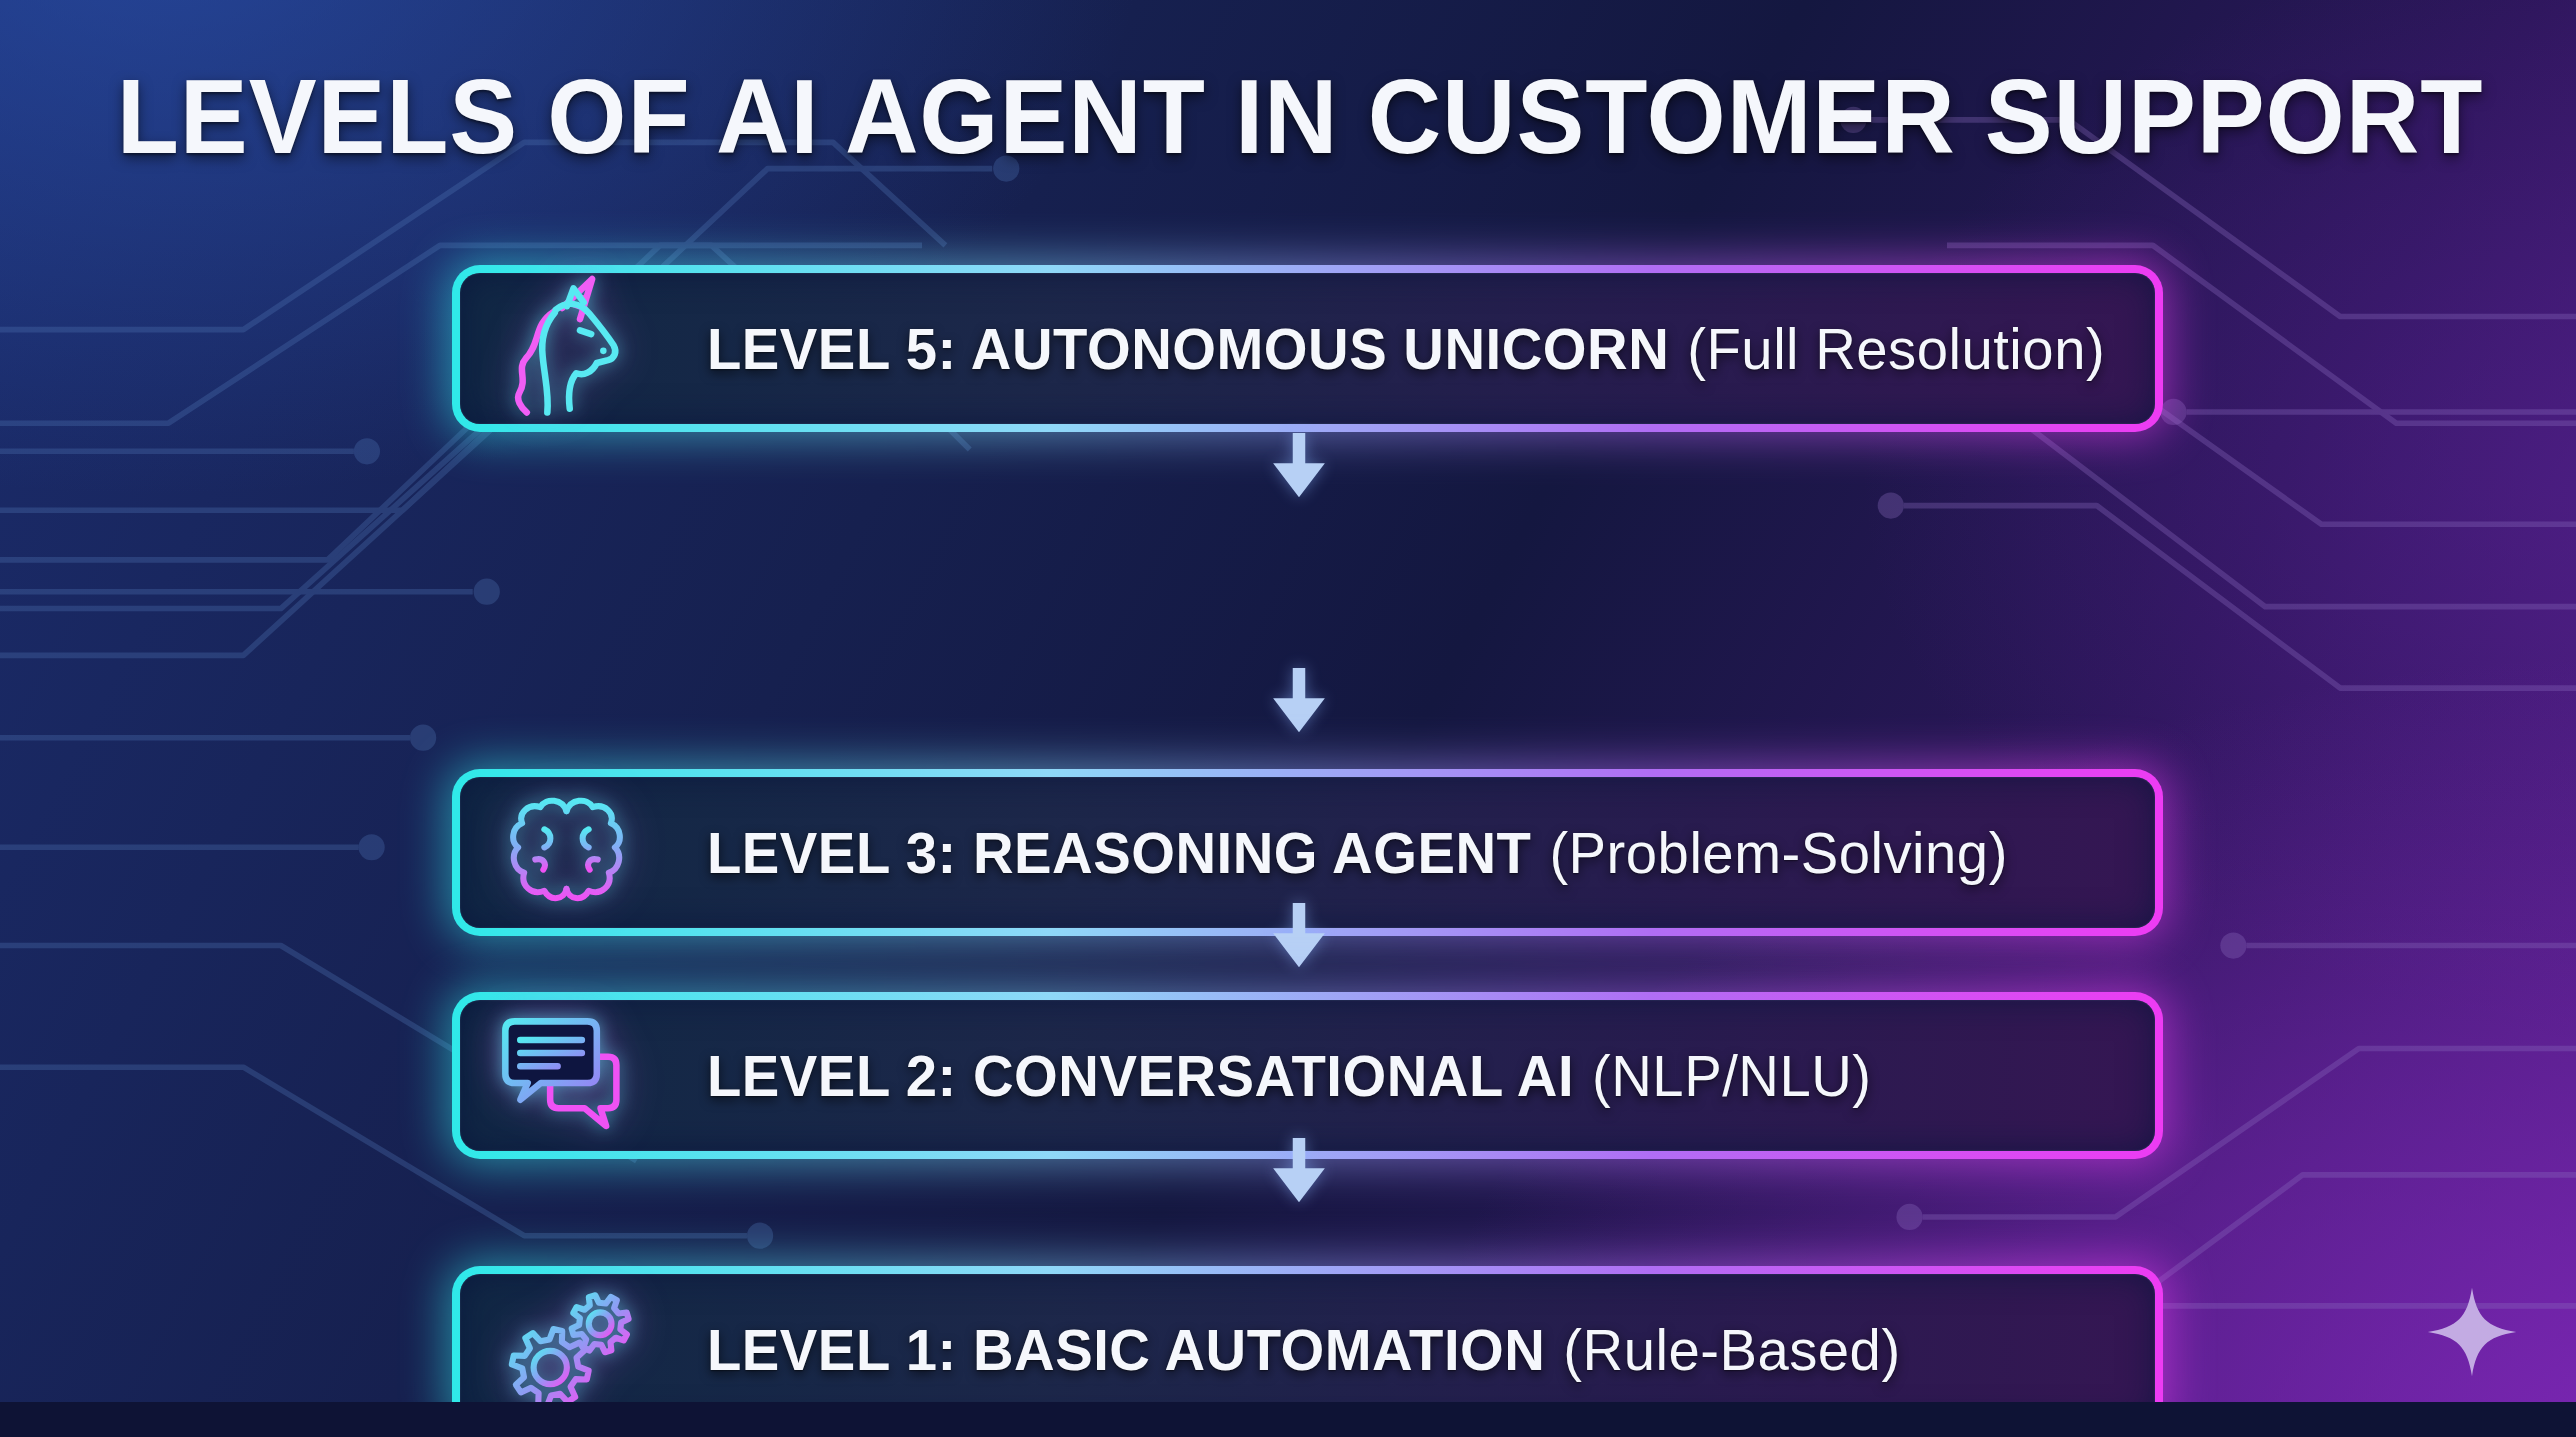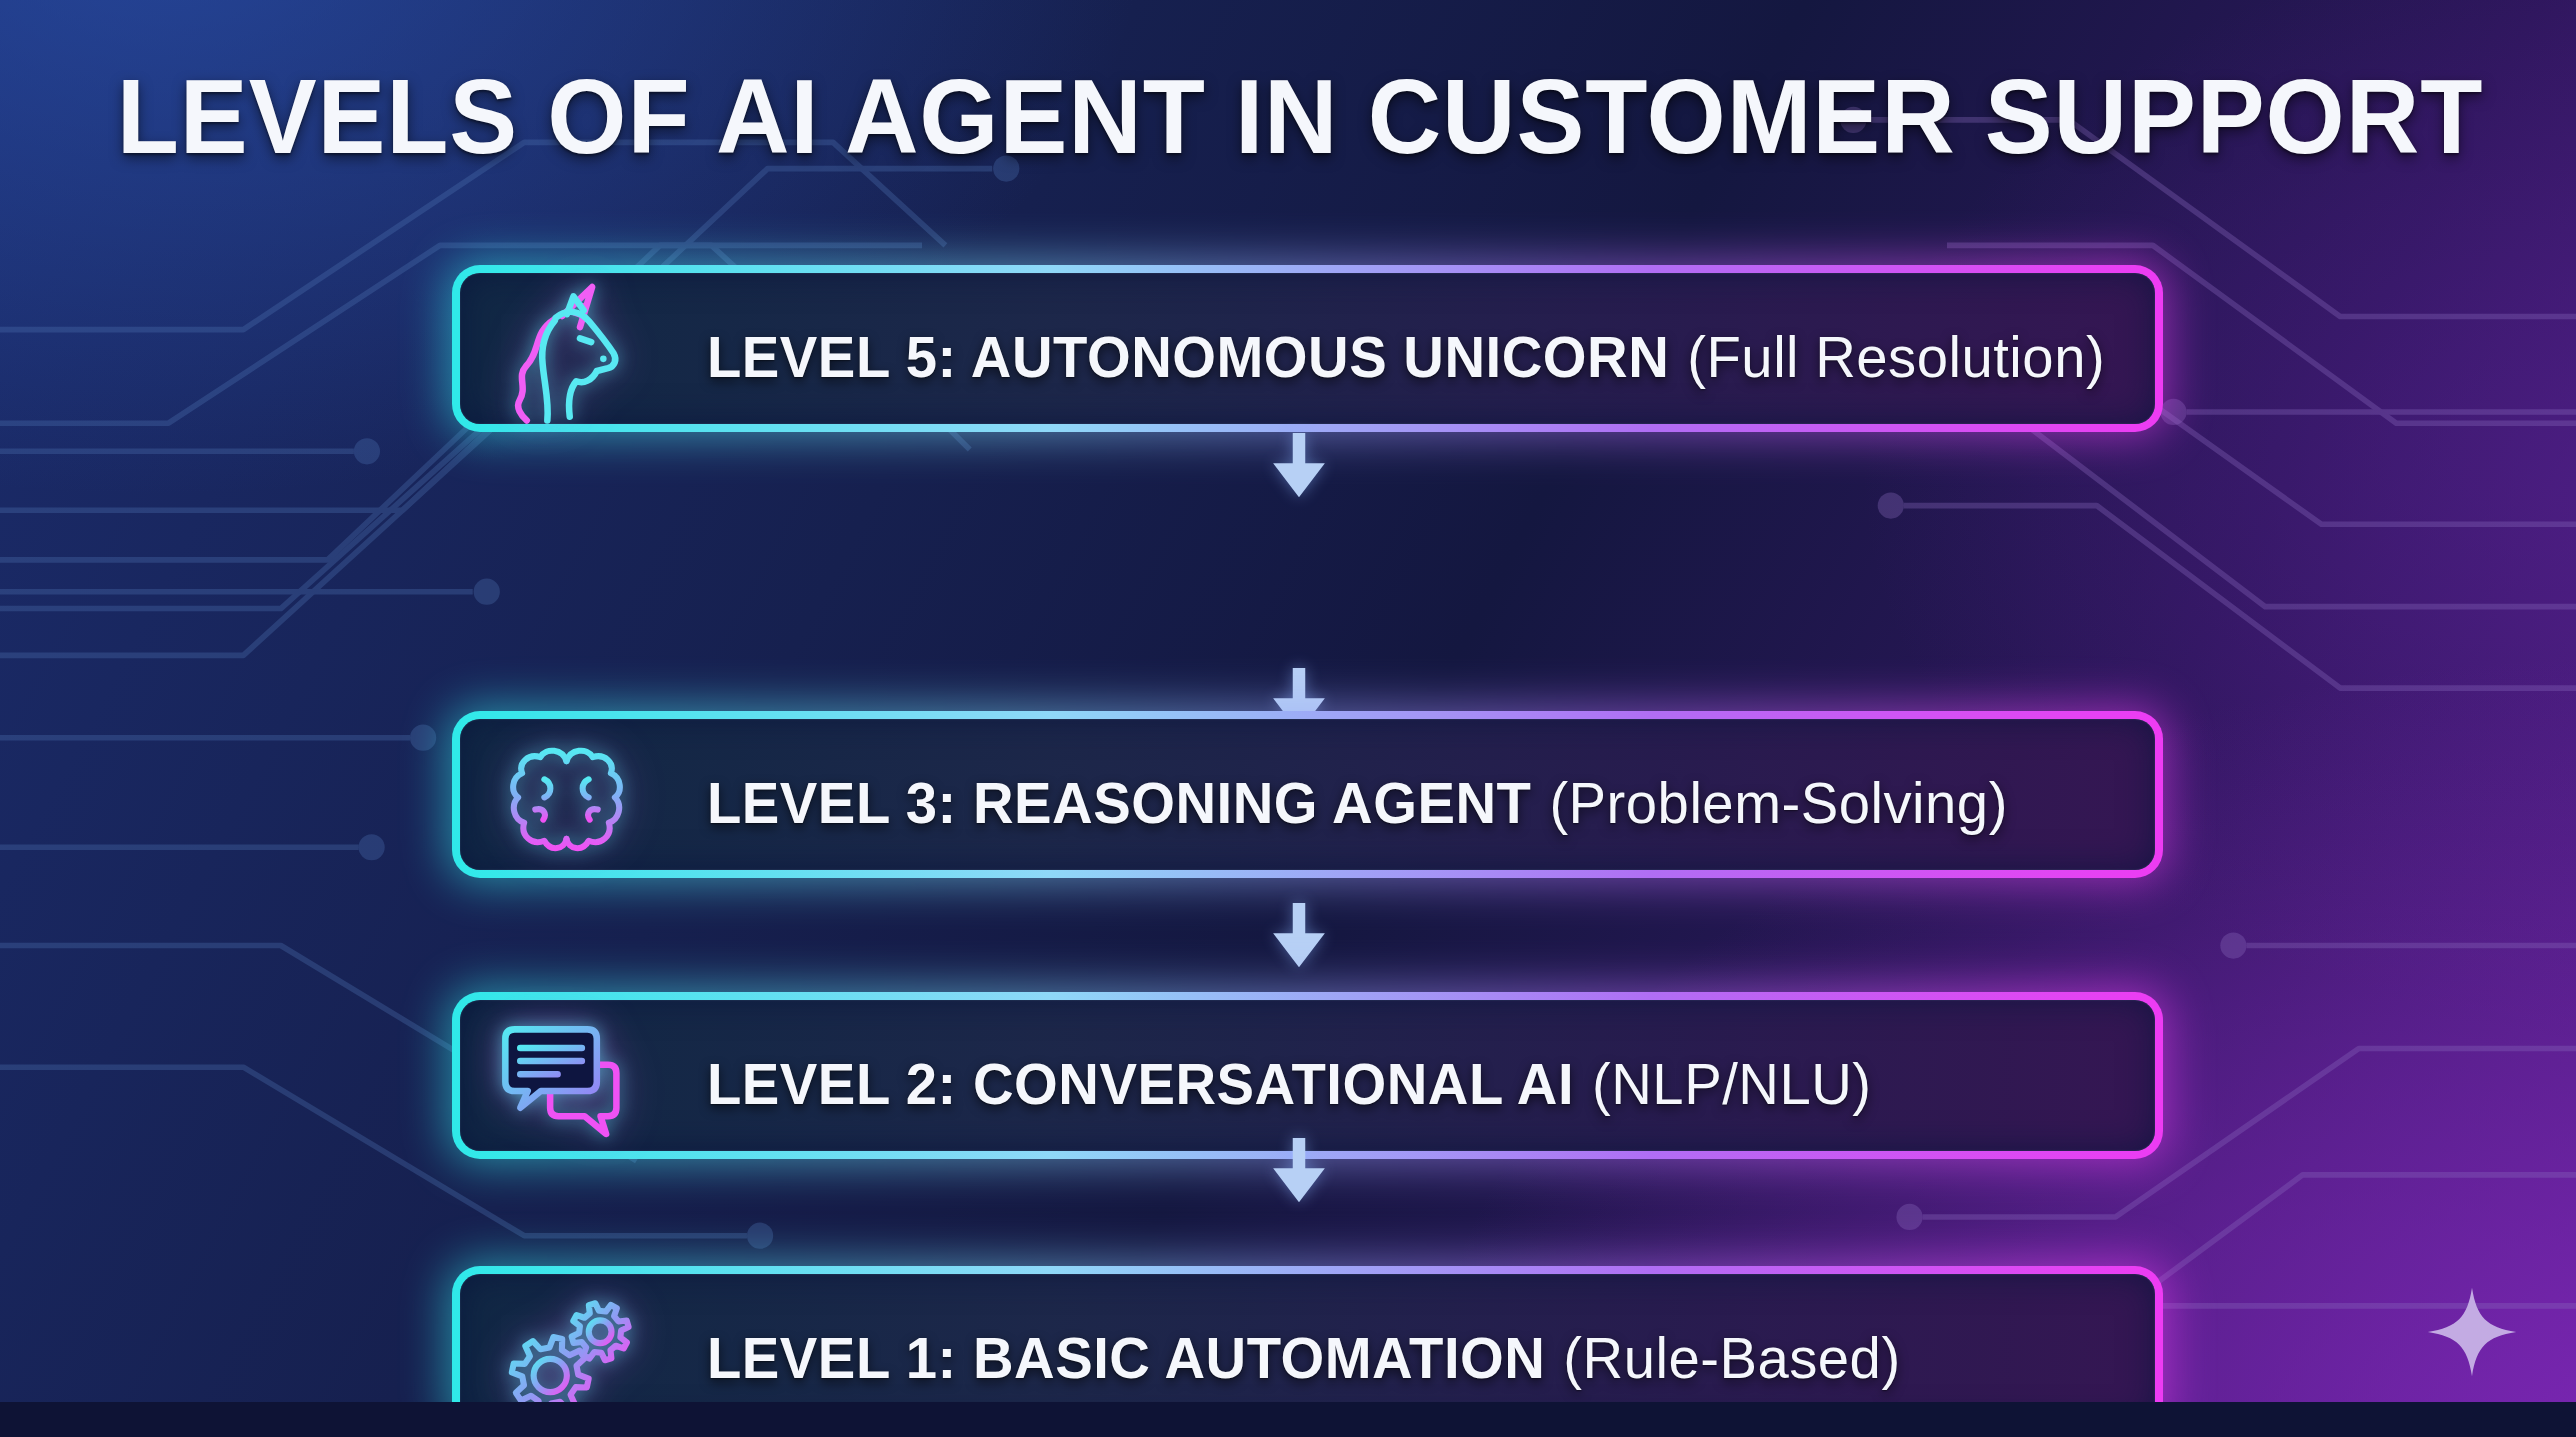--- a/index.html
+++ b/index.html
@@ -26,21 +26,21 @@
     background:linear-gradient(90deg,#2fe9e9,#7fd5f7 33%,#b06ef4 68%,#ee3bf3);
     filter:blur(22.5px);opacity:.55;
   }
   .box-frame{
     position:absolute;inset:0;border-radius:28px;border:8.4px solid transparent;z-index:1;
     background:
       linear-gradient(100deg,rgba(13,19,51,.9) 0%,rgba(17,20,56,.9) 45%,rgba(33,18,66,.9) 100%) padding-box,
       linear-gradient(90deg,#2fe9e9 0%,#8fd8f8 35%,#b06ef4 70%,#ee3bf3 100%) border-box;
     box-shadow:inset 0 0 34px rgba(10,20,60,.75), inset 0 0 1.9px rgba(190,240,255,.35);
   }
-  .box-content{position:relative;z-index:2;display:flex;align-items:center;height:100%;padding:0 37px;margin-top:8px;}
+  .box-content{position:relative;z-index:2;display:flex;align-items:center;height:100%;padding:0 37px;}
   .level-icon{width:154px;flex:0 0 154px;display:flex;align-items:center;justify-content:center;}
   .level-icon svg{filter:drop-shadow(0 0 8.4px rgba(86,233,242,.55)) drop-shadow(0 0 19px rgba(230,80,244,.35));}
   .level-label{
     margin-left:64px;color:#f5f7fc;font-size:58px;font-weight:700;letter-spacing:0.5px;
     transform:scaleX(.97);transform-origin:left center;white-space:nowrap;
     text-shadow:0 3.7px 11.2px rgba(0,0,0,.6),0 0.9px 1.9px rgba(0,0,0,.5);
   }
   .level-label .detail{font-weight:400;margin-left:.32em;}
   svg.flow-arrow{position:absolute;left:1268px;z-index:2;filter:drop-shadow(0 0 7.5px rgba(140,180,255,.45));}
   svg.sparkle{position:absolute;left:2426px;top:1286px;z-index:3;}
@@ -123,21 +123,21 @@
 
   <svg class="flow-arrow" style="top:433px" width="62" height="66" viewBox="0 0 66 74">
     <path fill="#b7d0f5" d="M26,0 H40 V34 H62 L33,72 L4,34 H26 Z"></path>
   </svg>
 
 
   <svg class="flow-arrow" style="top:668px" width="62" height="66" viewBox="0 0 66 74">
     <path fill="#b7d0f5" d="M26,0 H40 V34 H62 L33,72 L4,34 H26 Z"></path>
   </svg>
 
-  <div class="level-box" style="top:711px">
+  <div class="level-box" style="top:769px">
     <div class="box-frame"></div>
     <div class="box-content">
       <span class="level-icon">
         <svg width="131" height="131" viewBox="0 0 130 130">
           <defs>
             <linearGradient id="gBrain" x1="0" y1="0" x2="0" y2="1">
               <stop offset="0" stop-color="#56e9f2"></stop>
                 <stop offset=".45" stop-color="#7fb1f5"></stop>
                 <stop offset="1" stop-color="#ef52f4"></stop>
             </linearGradient>

